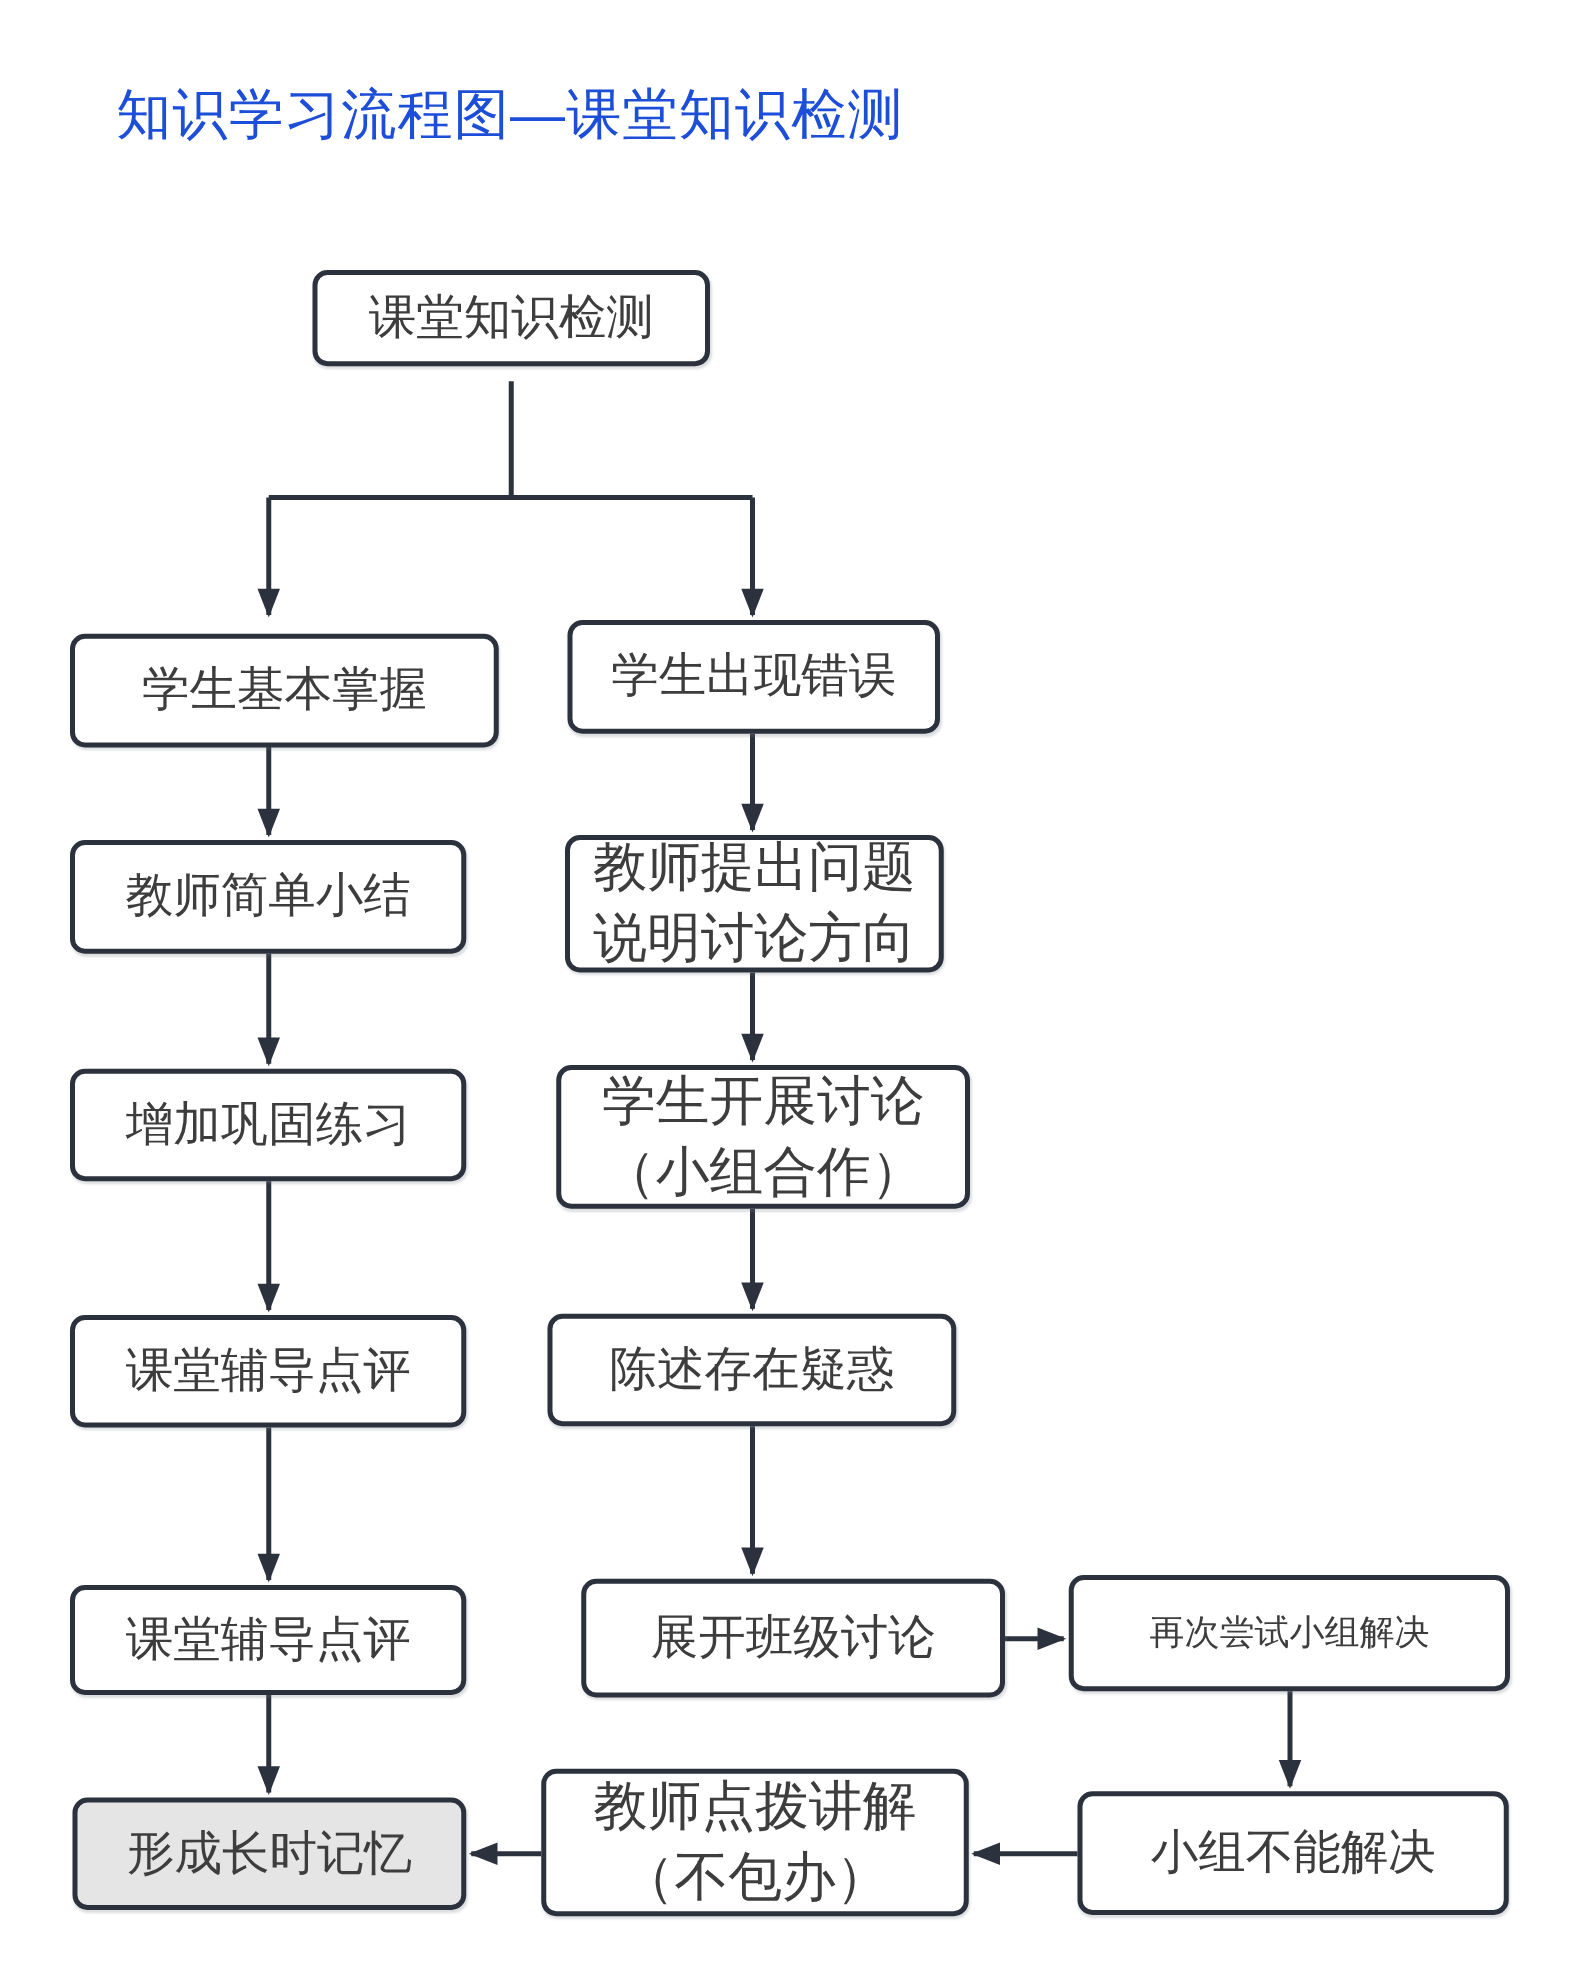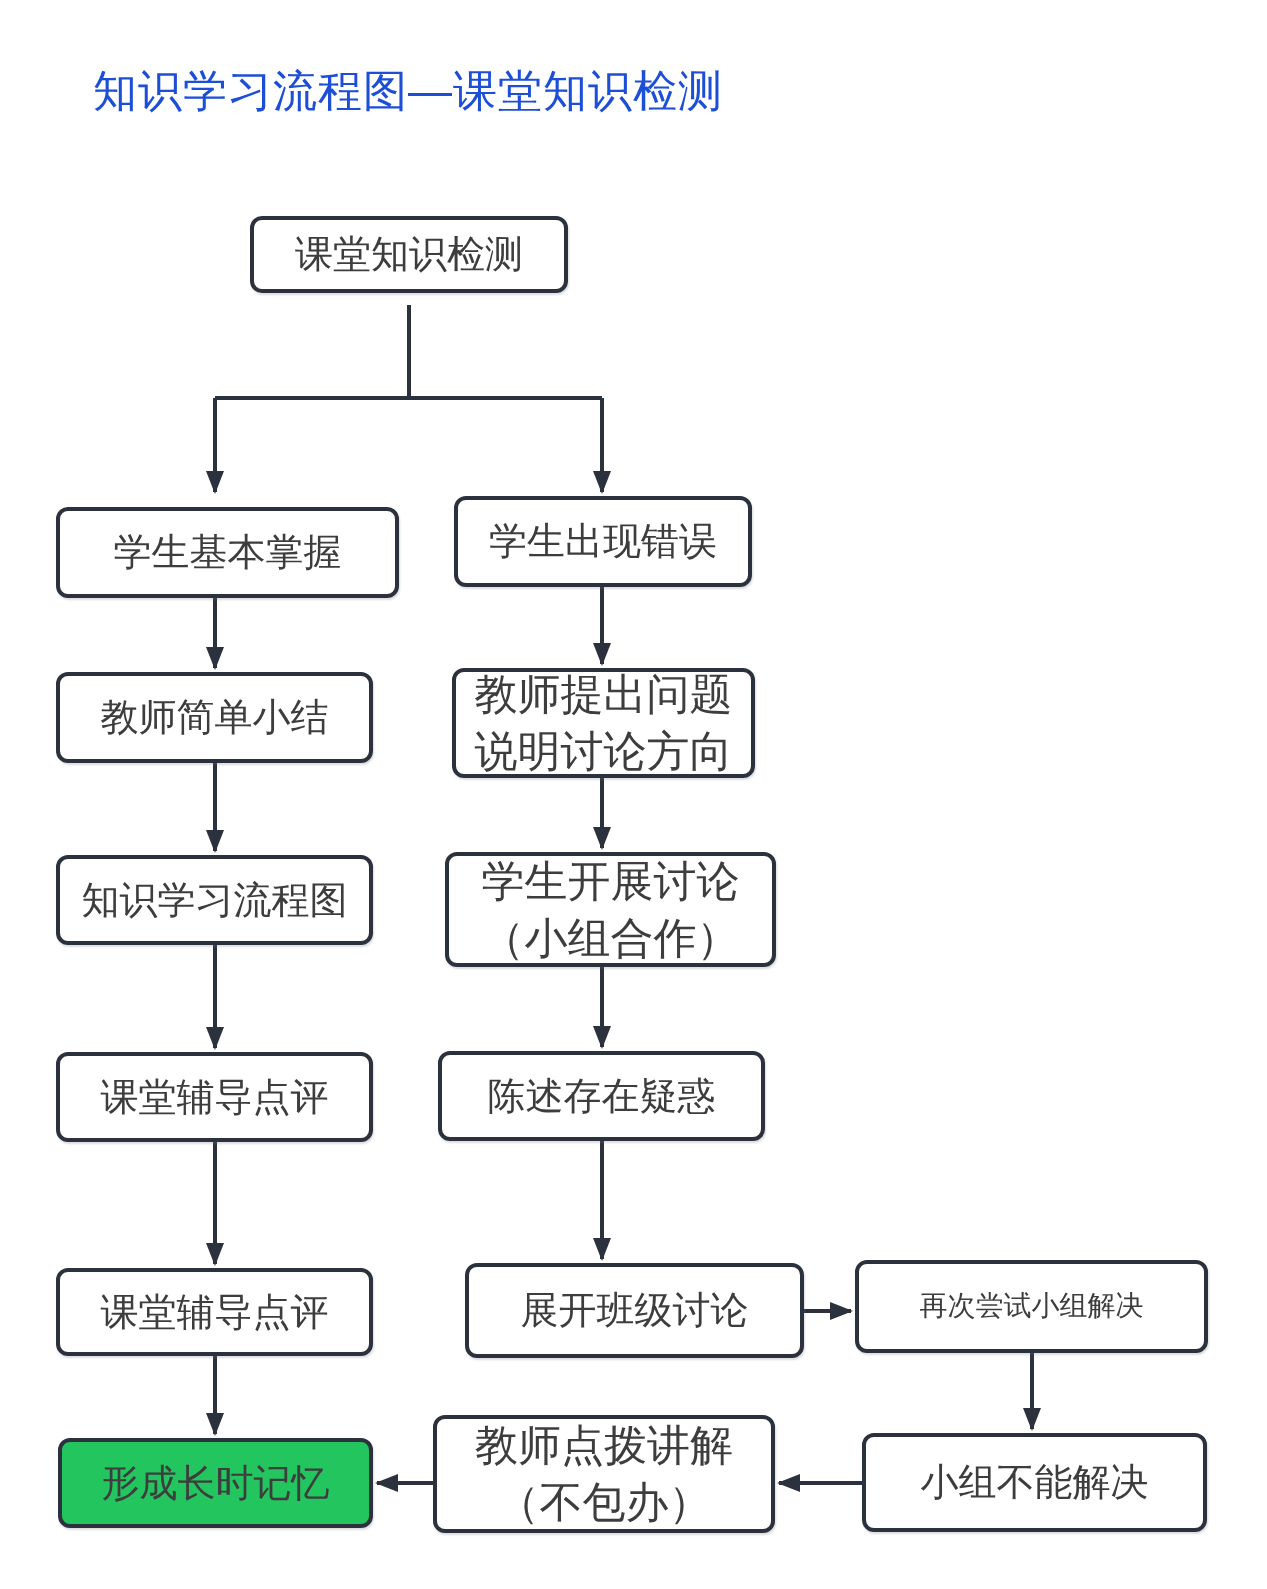--- a/index.html
+++ b/index.html
@@ -26,21 +26,21 @@
     display:flex;align-items:center;justify-content:center;
     text-align:center;
     color:#3d3d3d;
     font-size:38px;
     line-height:1.32;
     white-space:pre-line;
     box-shadow:1px 2px 2px rgba(110,118,132,0.25);
   }
   .node.small{font-size:43px;}
   .node.xsmall{font-size:28px;}
-  .node.highlight{background:#22c55e;}
+  .node.highlight{background:#e5e5e5;}
 </style>
 </head>
 <body>
 
 <div class="canvas">
 
   <h1 class="page-title">知识学习流程图—课堂知识检测</h1>
 
   <svg class="edges" width="1267" height="1589" viewBox="0 0 1267 1589">
     <defs>
@@ -76,21 +76,21 @@
 
   <div class="node" style="left:56px;top:496px;width:343px;height:91px;margin-top:11px;">学生基本掌握</div>
 
   <div class="node" style="left:454px;top:496px;width:298px;height:91px;">学生出现错误</div>
 
   <div class="node" style="left:56px;top:672px;width:317px;height:91px;">教师简单小结</div>
 
   <div class="node small" style="left:452px;top:668px;width:303px;height:110px;">教师提出问题
 说明讨论方向</div>
 
-  <div class="node" style="left:56px;top:855px;width:317px;height:90px;">知识学习流程图</div>
+  <div class="node" style="left:56px;top:855px;width:317px;height:90px;">增加巩固练习</div>
 
   <div class="node small" style="left:445px;top:852px;width:331px;height:115px;">学生开展讨论
 （小组合作）</div>
 
   <div class="node" style="left:56px;top:1052px;width:317px;height:90px;">课堂辅导点评</div>
 
   <div class="node" style="left:438px;top:1051px;width:327px;height:90px;">陈述存在疑惑</div>
 
   <div class="node" style="left:56px;top:1268px;width:317px;height:88px;">课堂辅导点评</div>
 

